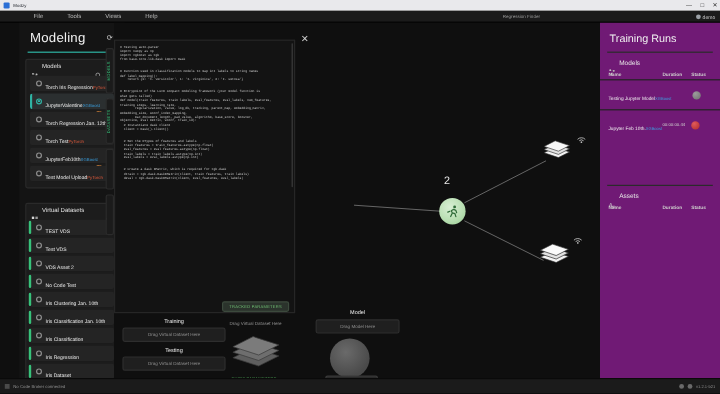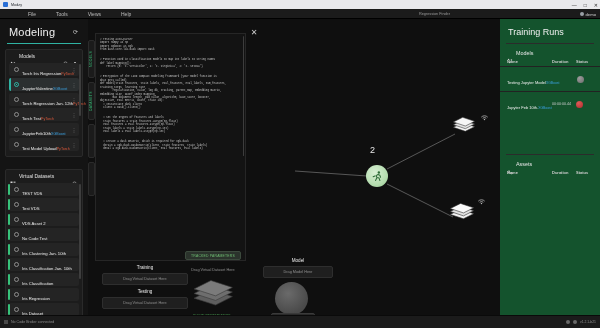--- a/index.html
+++ b/index.html
@@ -33,21 +33,21 @@
     font-size:5px; color:#2b2b2b;
   }
   .userchip {
     position:absolute; right:4px; top:10px; height:8px; display:flex; align-items:center;
     gap:2px; font-size:4.2px; color:#cfcfcf;
   }
   .userchip .dot { width:4px;height:4px;border-radius:50%;background:#9aa0a6; }
 
   
   .leftcol {
-    position:absolute; left:0; top:19px; width:88px; height:296px; background:#141414;
+    position:absolute; left:16px; top:19px; width:88px; height:296px; background:#141414;
   }
   .page-title {
     font-size:11px; color:#f0f0f0; padding:7px 0 0 9px; letter-spacing:.2px; font-weight:400;
   }
   .refresh-ico {
     position:absolute; right:9px; top:10px; width:7px; height:7px; color:#cfcfcf; font-size:6px;
     text-align:center; line-height:7px;
   }
   .title-rule {
     margin:5px 7px 0 7px; height:1px; background:#2fb3a3;
@@ -151,21 +151,21 @@
   }
   .showp {
     position:absolute; color:#4fae58; font-size:3.4px; letter-spacing:.2px;
   }
   .startbtn {
     position:absolute; background:#2a2a2a; border:1px solid #3a3a3a; border-radius:2px;
     color:#7a7a7a; font-size:3.6px; display:flex; align-items:center; justify-content:center;
   }
 
   
-  .rightcol { position:absolute; left:500px; top:19px; width:100px; height:296px; background:#14532d; }
+  .rightcol { position:absolute; left:500px; top:19px; width:100px; height:296px; background:#701a75; }
   .rp-title { font-size:9px; color:#f0f0f0; padding:8px 0 0 8px; }
   .rp-rule { margin:6px 6px 0 6px; height:1px; background:#2b2b2b; }
   .sec-head { display:flex; align-items:center; gap:3px; padding:6px 7px 3px 7px; }
   .sec-head .t { font-size:5.4px; color:#e6e6e6; }
   .thead { display:flex; padding:0 7px 2px 7px; font-size:4px; color:#cdcdcd; font-weight:bold;}
   .thead .c1 { flex:1 1 auto; }
   .thead .c2 { width:24px; }
   .thead .c3 { width:17px; text-align:left; }
   .trow { display:flex; align-items:center; padding:3px 7px; border-top:1px solid #222; min-height:14px;}
   .trow .c1 { flex:1 1 auto; min-width:0; }

